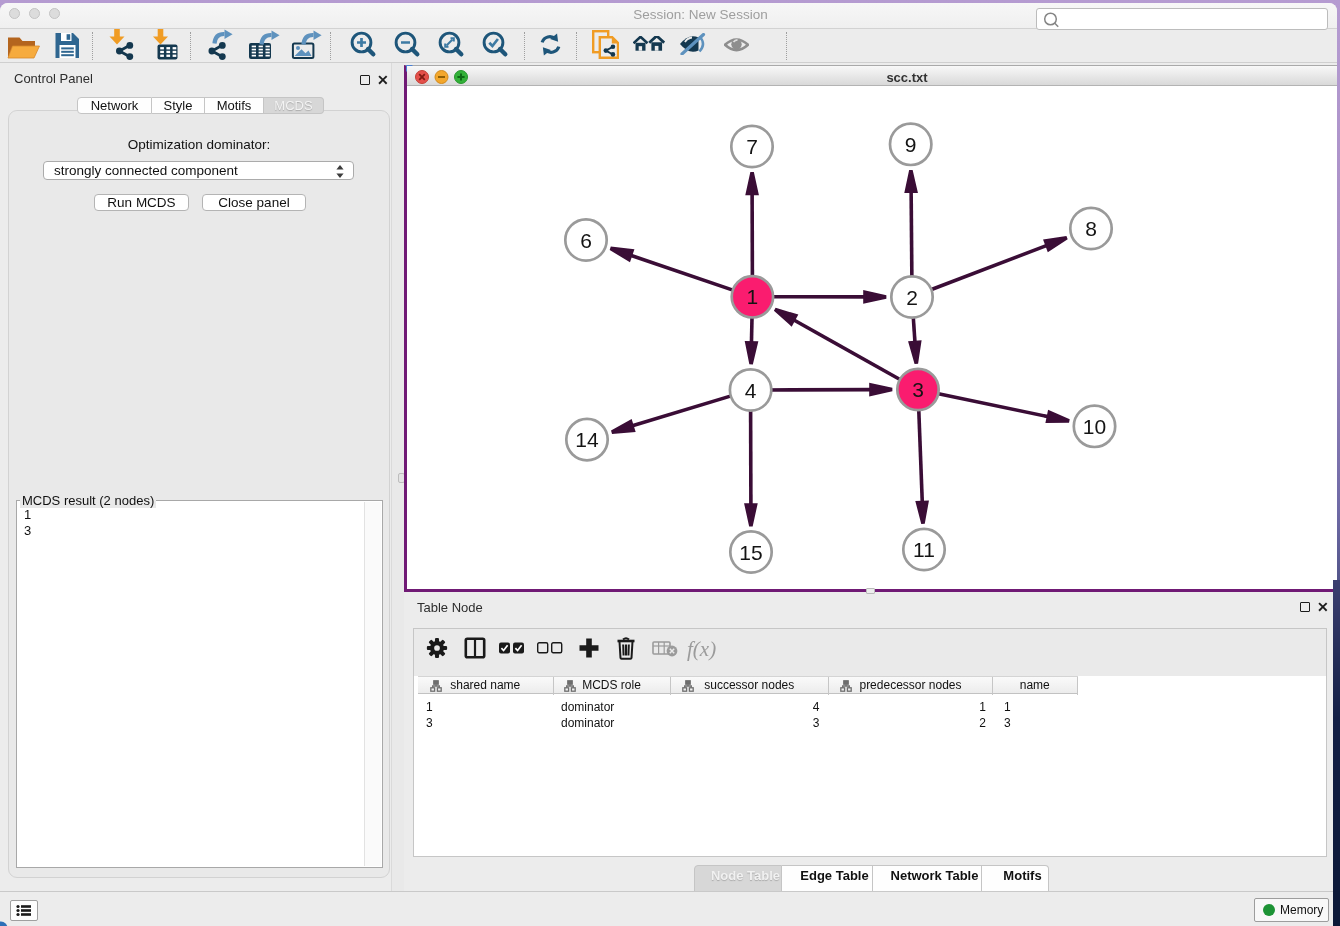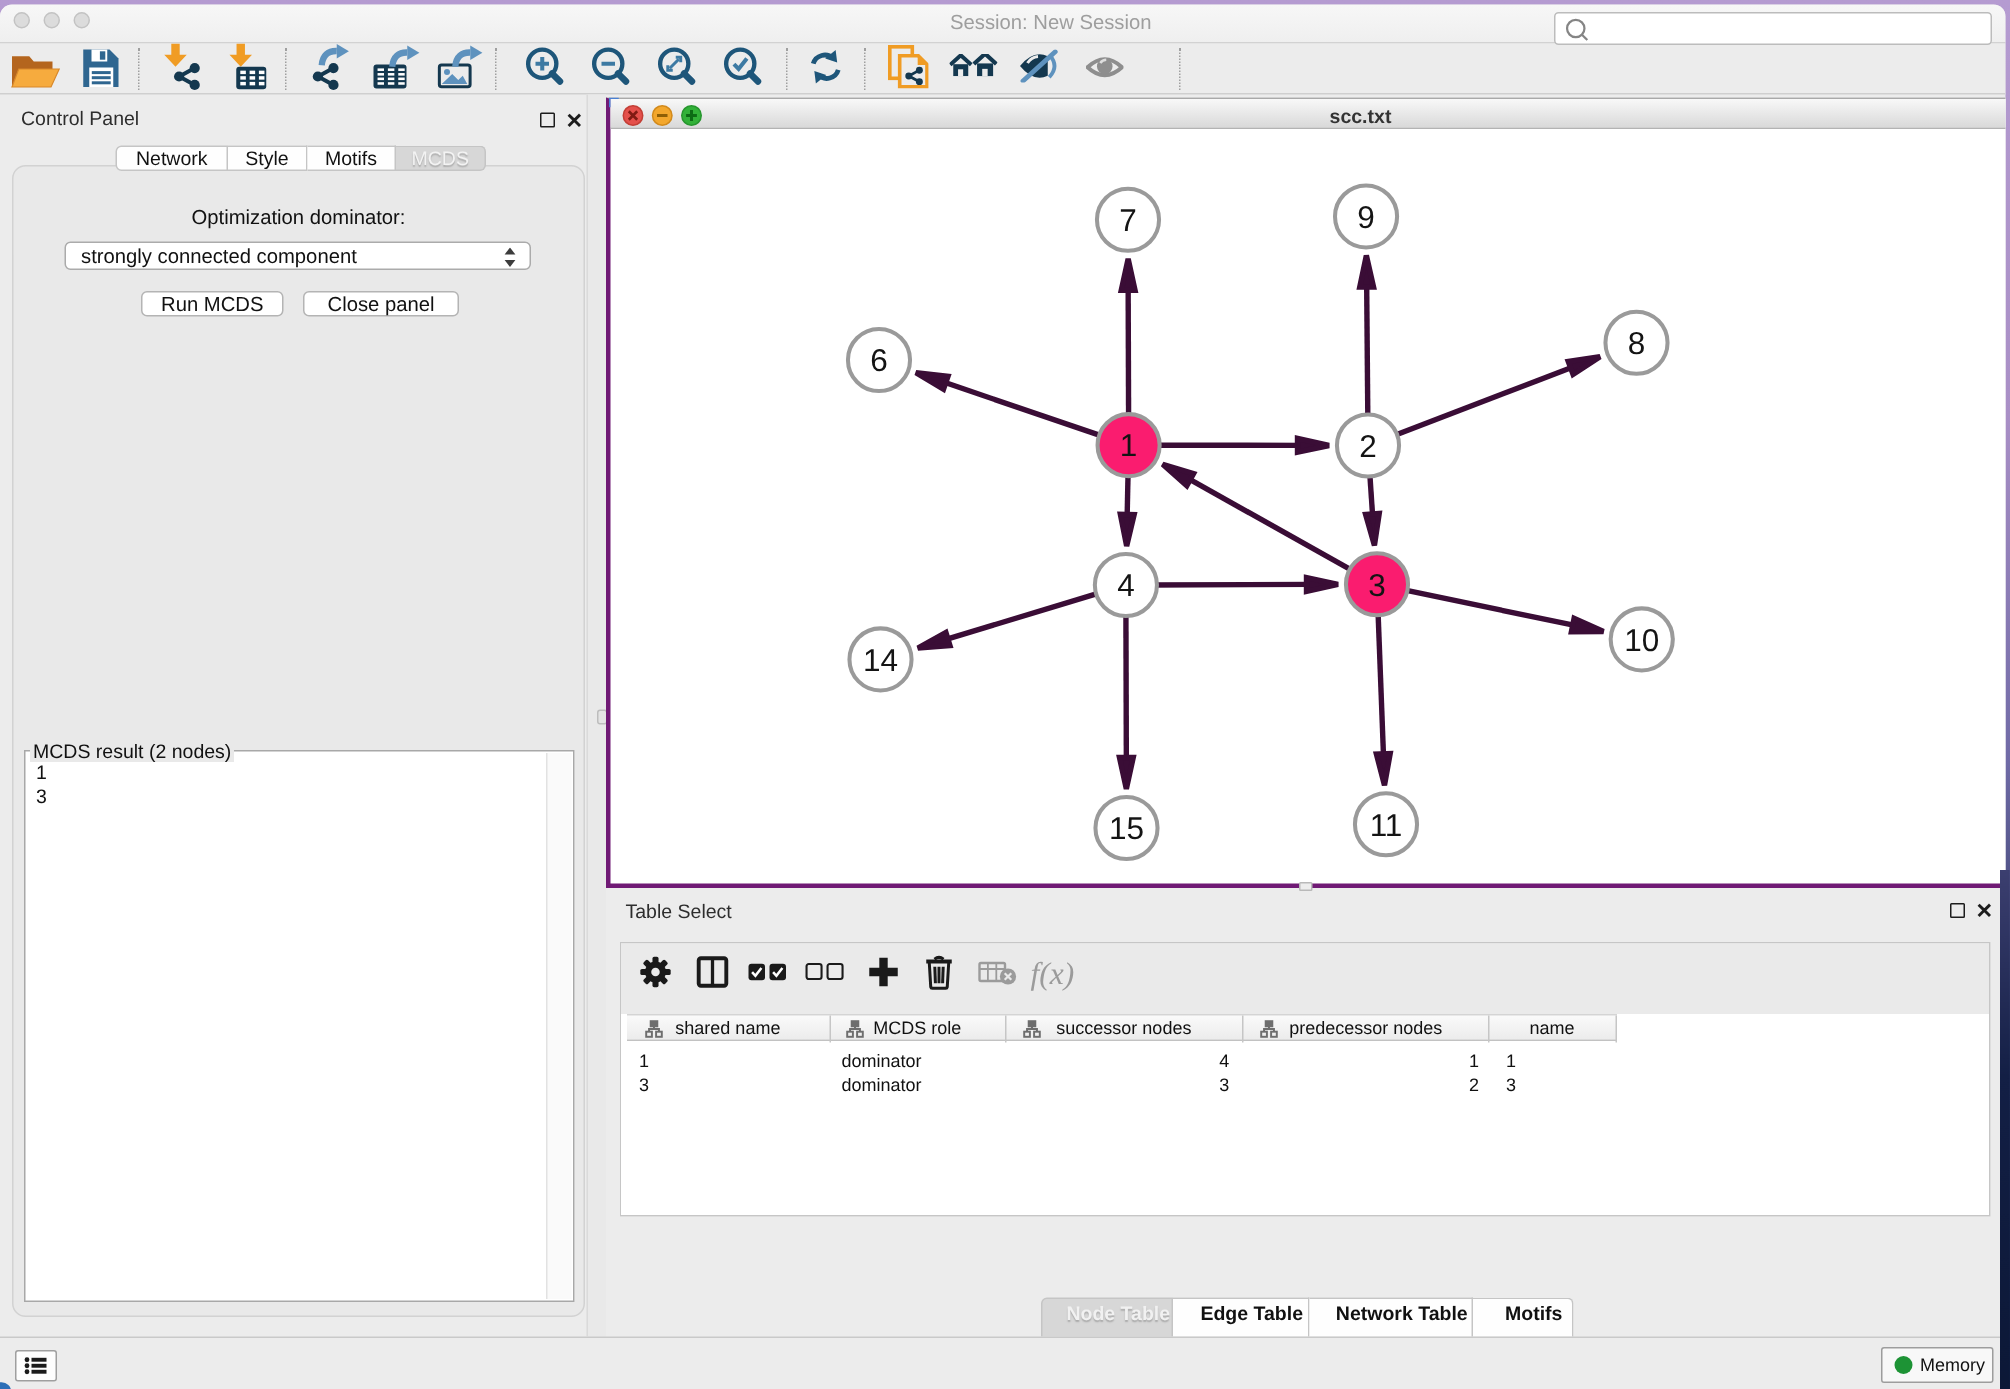--- a/index.html
+++ b/index.html
@@ -27,21 +27,21 @@
 #fieldset{position:absolute;left:16px;top:497px;width:367px;height:368px;border:1px solid #a8a8a8;background:#fff;}
 #fs-legend{position:absolute;left:20px;top:490px;font-size:13px;color:#111;background:#e9e9e9;padding:0 2px;}
 #fs-scroll{position:absolute;right:1px;top:1px;width:17px;height:364px;background:#fafafa;border-left:1px solid #e2e2e2;}
 #fs-text{position:absolute;left:7px;top:6px;font-size:13px;color:#111;line-height:16px;}
 #vsplit{position:absolute;left:391px;top:60px;width:13px;height:828px;background:#e9e9e9;border-left:1px solid #dadada;}
 #vhandle{position:absolute;left:398px;top:470px;width:7px;height:10px;background:#e4e4e4;border:1px solid #bdbdbd;border-radius:2px;}
 #net{position:absolute;left:404px;top:62px;width:1006px;height:527px;border:3px solid #701a75;border-top:1px solid #a9a9a9;background:#fff;}
 #net-tb{position:absolute;left:0;top:0;width:100%;height:20px;background:linear-gradient(#f8f8f8,#d9d9d9);border-bottom:1px solid #b3b3b3;}
 #net-title{position:absolute;left:0;top:4px;width:100%;text-align:center;font-size:13px;font-weight:bold;color:#333;}
 #tp-title{position:absolute;left:417px;top:597px;font-size:13px;color:#2d2d2d;}
-#tp-box{position:absolute;left:413px;top:625px;width:914px;height:183px;background:#fff;border:1px solid #c6c6c6;}
+#tp-box{position:absolute;left:413px;top:625px;width:914px;height:229px;background:#fff;border:1px solid #c6c6c6;}
 #tp-toolbar{position:absolute;left:0;top:0;width:100%;height:47px;background:#eaeaea;}
 #thead{position:absolute;left:4px;top:47px;height:18px;background:linear-gradient(#fafafa,#ececec);border-top:1px solid #d4d4d4;border-bottom:1px solid #c2c2c2;font-size:12px;color:#111;}
 .hcell{position:absolute;top:0;height:18px;border-right:1px solid #c6c6c6;text-align:center;line-height:17px;}
 .hicon{position:absolute;top:3px;}
 .cell{position:absolute;font-size:12px;color:#111;height:16px;line-height:16px;}
 .btab{height:32px;line-height:19px;font-size:13px;font-weight:bold;text-align:center;background:#fefefe;border:1px solid #c5c5c5;border-left:none;color:#111;padding-left:15px;}
 #statusbar{position:absolute;left:0;top:888px;width:100%;height:38px;background:#ececec;border-top:1px solid #c9c9c9;}
 #listbtn{position:absolute;left:10px;top:8px;width:28px;height:21px;background:#fdfdfd;border:1px solid #9f9f9f;border-radius:2px;}
 #membtn{position:absolute;left:1254px;top:6px;width:75px;height:24px;background:#f8f8f8;border:1px solid #9d9d9d;border-radius:2px;font-size:12px;color:#111;}
 #rightdark{position:absolute;left:1333px;top:580px;width:7px;height:346px;background:linear-gradient(180deg,#3c3f70,#131f45 40%,#0c1837);}
@@ -321,21 +321,21 @@
 <text x="910.0" y="304.5" text-anchor="middle" font-size="21" fill="#141414">2</text>
 <text x="748.6" y="397.5" text-anchor="middle" font-size="21" fill="#141414">4</text>
 <text x="916.0" y="397.0" text-anchor="middle" font-size="21" fill="#141414">3</text>
 <text x="585.0" y="447.1" text-anchor="middle" font-size="21" fill="#141414">14</text>
 <text x="1092.5" y="433.8" text-anchor="middle" font-size="21" fill="#141414">10</text>
 <text x="749.0" y="559.5" text-anchor="middle" font-size="21" fill="#141414">15</text>
 <text x="922.0" y="557.0" text-anchor="middle" font-size="21" fill="#141414">11</text>
 </svg>
   </div>
   <div id="vhandle2" style="position:absolute;left:866px;top:585px;width:9px;height:6px;background:#ededed;border:1px solid #b9b9b9;border-radius:1px;"></div>
-  <div id="tp-title">Table Select</div>
+  <div id="tp-title">Table Node</div>
   <div class="sqbtn" style="left:1300px;top:599px;"></div>
   <div class="xbtn" style="left:1317px;top:598px;">✕</div>
   <div id="tp-box">
     <div id="tp-toolbar">
         <svg style="position:absolute;left:12px;top:8px;" width="22" height="22" viewBox="0 0 22 22">
           <g transform="translate(11,11) scale(0.92)" fill="#1a1a1a">
             <rect x="-2.2" y="-11" width="4.4" height="6" rx="1.2" transform="rotate(0 0 0)"></rect>
             <rect x="-2.2" y="-11" width="4.4" height="6" rx="1.2" transform="rotate(45 0 0)"></rect>
             <rect x="-2.2" y="-11" width="4.4" height="6" rx="1.2" transform="rotate(90 0 0)"></rect>
             <rect x="-2.2" y="-11" width="4.4" height="6" rx="1.2" transform="rotate(135 0 0)"></rect>

